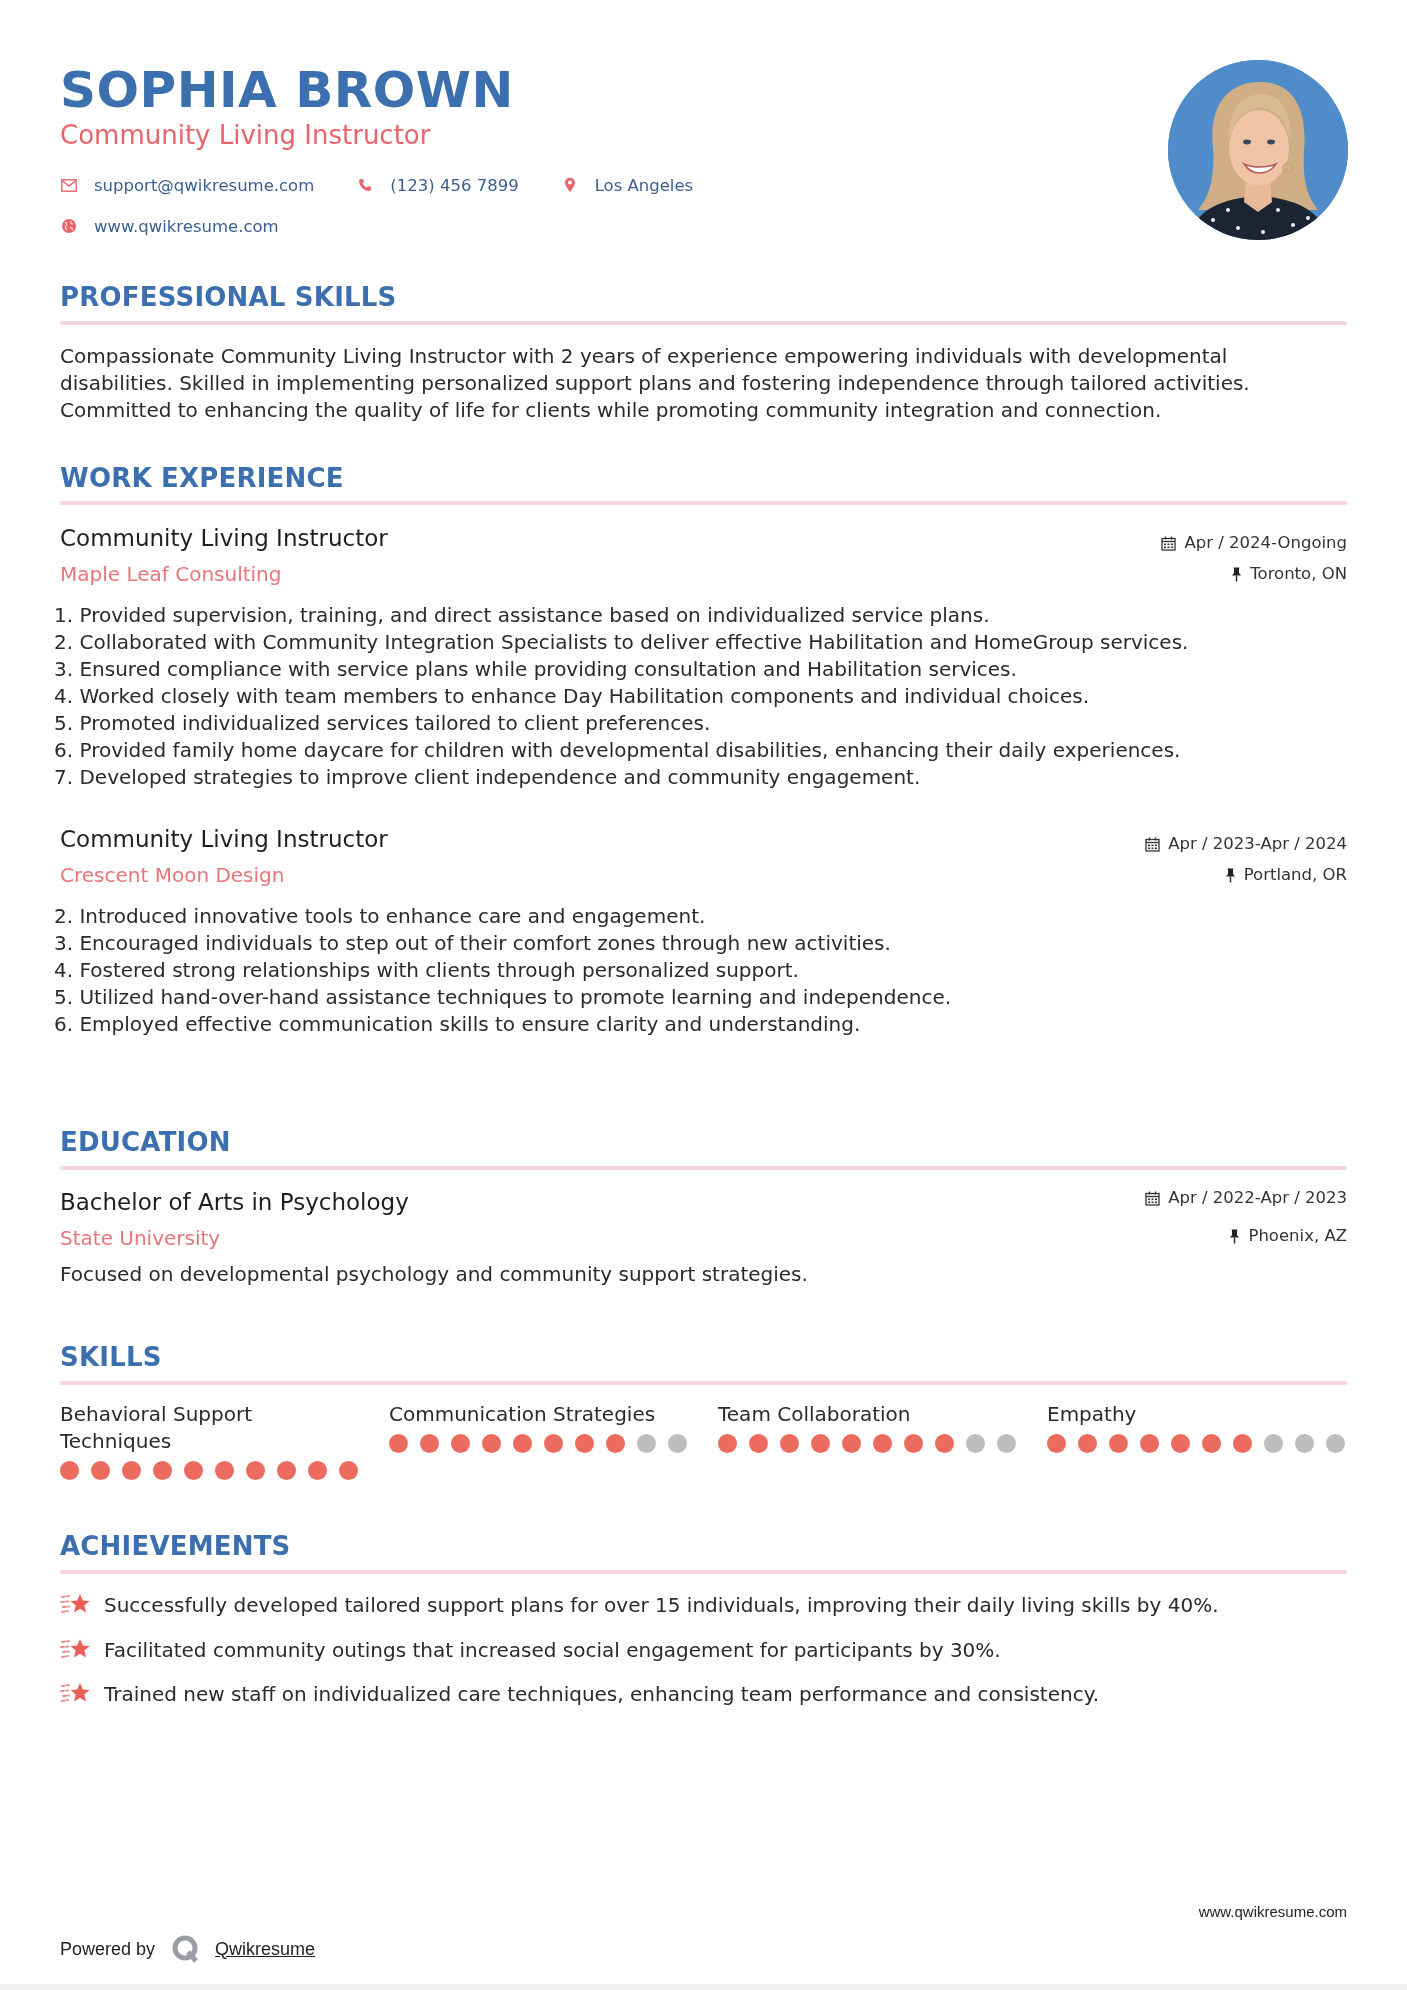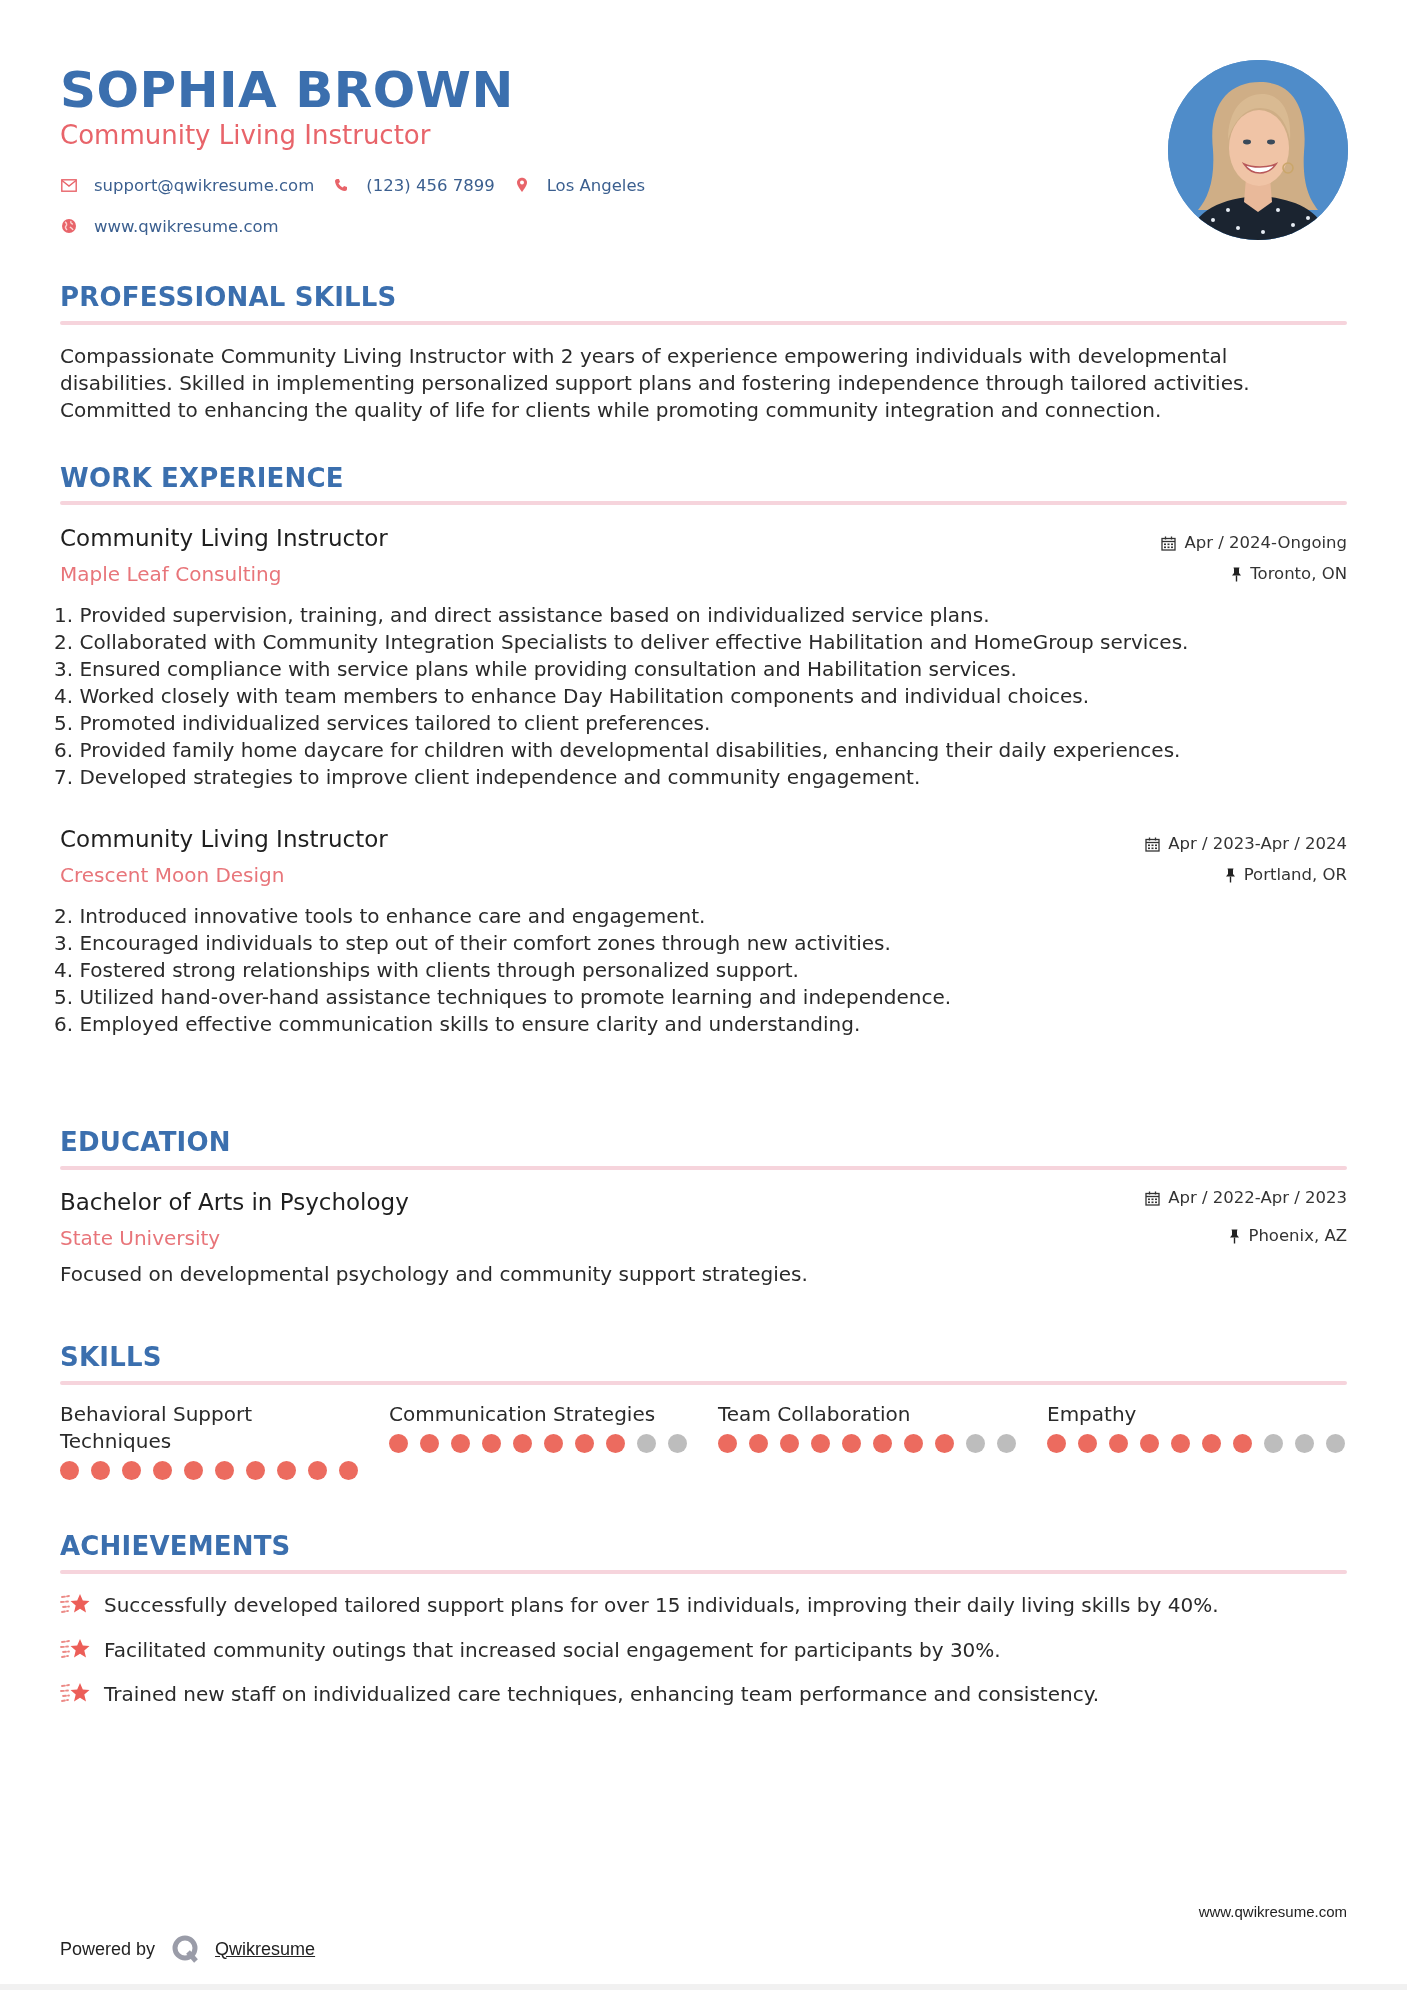--- a/index.html
+++ b/index.html
@@ -4,21 +4,21 @@
 <style>
   * { box-sizing: border-box; margin: 0; padding: 0; }
   html, body { width: 1407px; height: 1990px; background: #ffffff; }
   body { position: relative; font-family: "DejaVu Sans", "Liberation Sans", sans-serif; color: #222; overflow: hidden; }
 
   .abs { position: absolute; }
 
   
   .name { left: 60px; top: 60px; font-size: 50px; font-weight: bold; color: #3b6fae; letter-spacing: 0.5px; line-height: 60px; white-space: nowrap; }
   .title { left: 60px; top: 119px; font-size: 26px; color: #e8646a; line-height: 32px; white-space: nowrap; }
-  .contact-row { left: 60px; height: 24px; display: flex; align-items: center; font-size: 16.5px; color: #3b5f8f; white-space: nowrap; }
+  .contact-row { left: 60px; height: 24px; display: flex; align-items: center; font-size: 16.5px; color: #3b5f8f; white-space: nowrap; gap: 24px; }
   .contact-row .ci { display: inline-flex; align-items: center; }
   .contact-row .ico { width: 18px; height: 18px; display: inline-flex; align-items: center; justify-content: center; margin-right: 16px; }
   .contact-row .txt { margin-right: 18px; }
 
   .photo { left: 1168px; top: 60px; width: 180px; height: 180px; border-radius: 50%; overflow: hidden; background: #4f8cc9; }
 
   
   .sec-h { left: 60px; font-size: 26px; font-weight: bold; color: #3b6fae; line-height: 32px; white-space: nowrap; letter-spacing: 0.2px; }
   .rule { left: 60px; width: 1287px; height: 4px; background: #f6d4dc; border-radius: 2px; }
 

